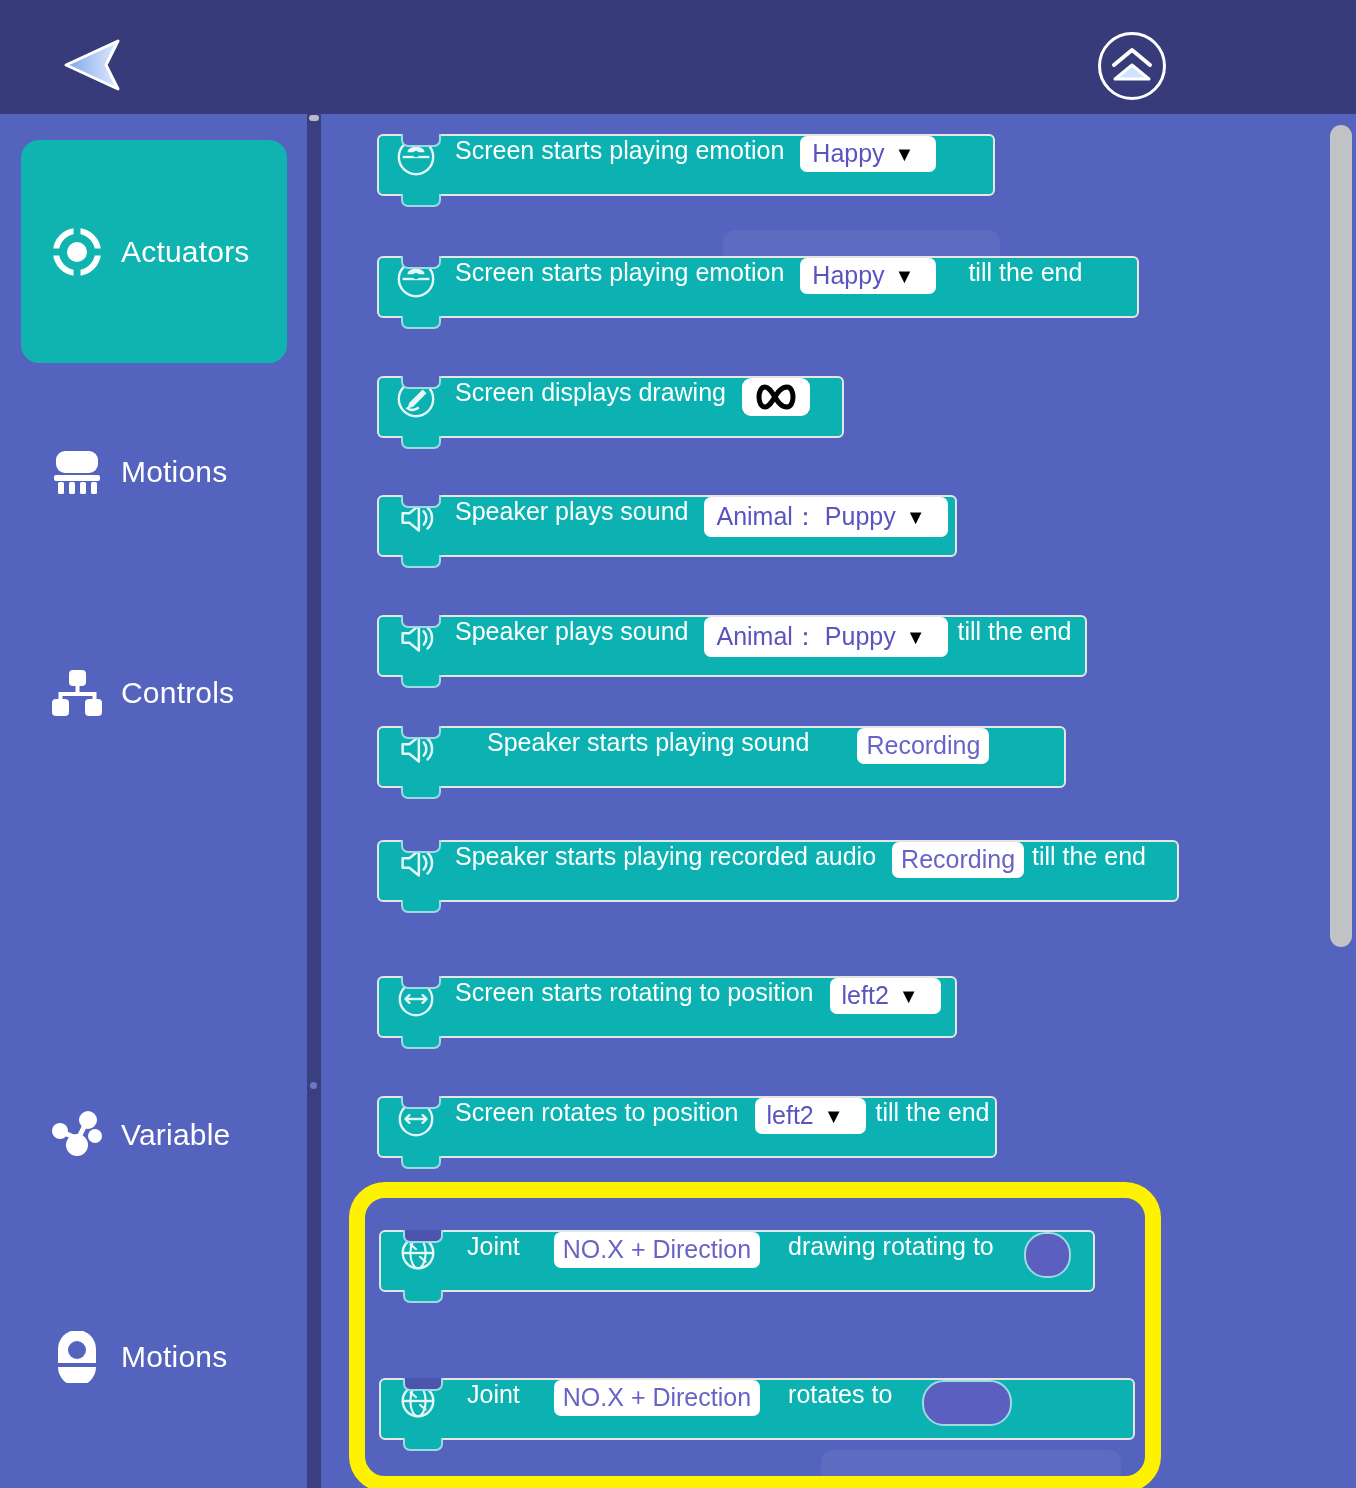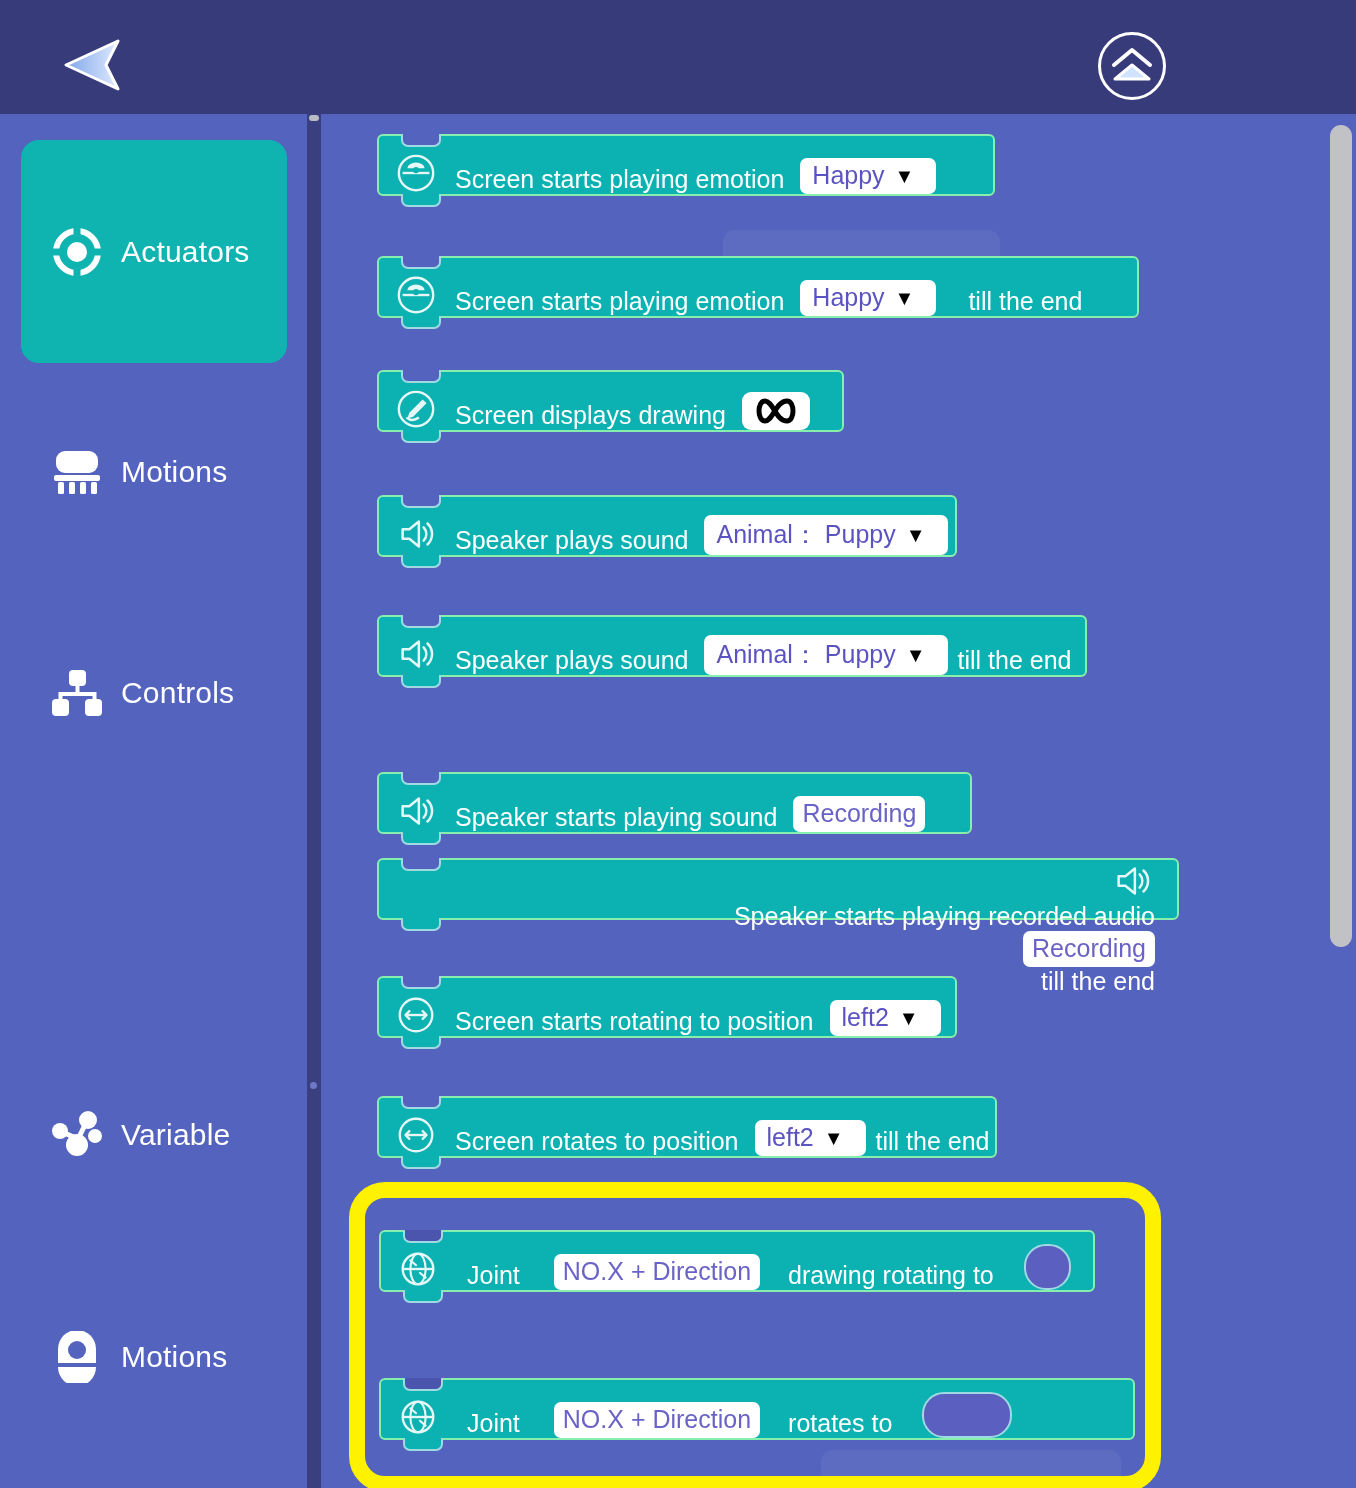--- a/index.html
+++ b/index.html
@@ -95,24 +95,24 @@
     position: absolute;
     background: rgba(255,255,255,0.055);
     border-radius: 12px;
   }
 
   
   .block {
     position: absolute;
     height: 62px;
     background: #0bb2b1;
-    border: 2px solid #86efac;
+    border: 2px solid #e5e5e5;
     border-radius: 6px;
     display: flex;
-    align-items: flex-end;
+    align-items: flex-start;
     padding-left: 16px;
     padding-right: 14px;
     color: #ffffff;
     font-size: 25px;
     white-space: nowrap;
   }
   
   .block::before {
     content: "";
     position: absolute;
@@ -385,21 +385,21 @@
         </svg>
       </span>
     <span class="blk-txt">Screen starts playing emotion</span>
     <span class="dd">
       <span>Happy</span>
       <span class="caret">▼</span>
     </span>
     <span class="blk-txt" style="margin-left:24px;">till the end</span>
   </div>
 
-  <div class="block" style="top:256px; left:56px; width:467px;">
+  <div class="block" style="top:262px; left:56px; width:467px;">
     <span class="blk-ico">
         <svg width="42" height="42">
           <use href="#ic-pen"></use>
         </svg>
       </span>
     <span class="blk-txt">Screen displays drawing</span>
     <span class="chip-glyph">
       <svg width="44" height="26" viewBox="0 0 44 26">
         <path d="M11 3 C3 3 3 23 11 23 C19 23 22 3 33 3 C41 3 41 23 33 23 C22 23 19 3 11 3 Z" fill="none" stroke="#000000" stroke-width="5" stroke-linejoin="round"></path>
       </svg>
@@ -426,33 +426,33 @@
         </svg>
       </span>
     <span class="blk-txt">Speaker plays sound</span>
     <span class="dd">
       <span>Animal：  Puppy</span>
       <span class="caret">▼</span>
     </span>
     <span class="blk-txt" style="margin-left:2px;">till the end</span>
   </div>
 
-  <div class="block" style="top:658px; left:56px; width:595px;">
+  <div class="block" style="top:612px; left:56px; width:689px;gap:32px;">
     <span class="blk-ico">
         <svg width="42" height="42">
           <use href="#ic-speaker"></use>
         </svg>
       </span>
     <span class="blk-txt">Speaker starts playing sound</span>
     <span class="chip">
       <span>Recording</span>
     </span>
   </div>
 
-  <div class="block" style="top:744px; left:56px; width:802px;flex-direction:column;">
+  <div class="block" style="top:726px; left:56px; width:802px;">
     <span class="blk-ico">
         <svg width="42" height="42">
           <use href="#ic-speaker"></use>
         </svg>
       </span>
     <span class="blk-txt">Speaker starts playing recorded audio</span>
     <span class="chip">
       <span>Recording</span>
     </span>
     <span class="blk-txt" style="margin-left:0;">till the end</span>

